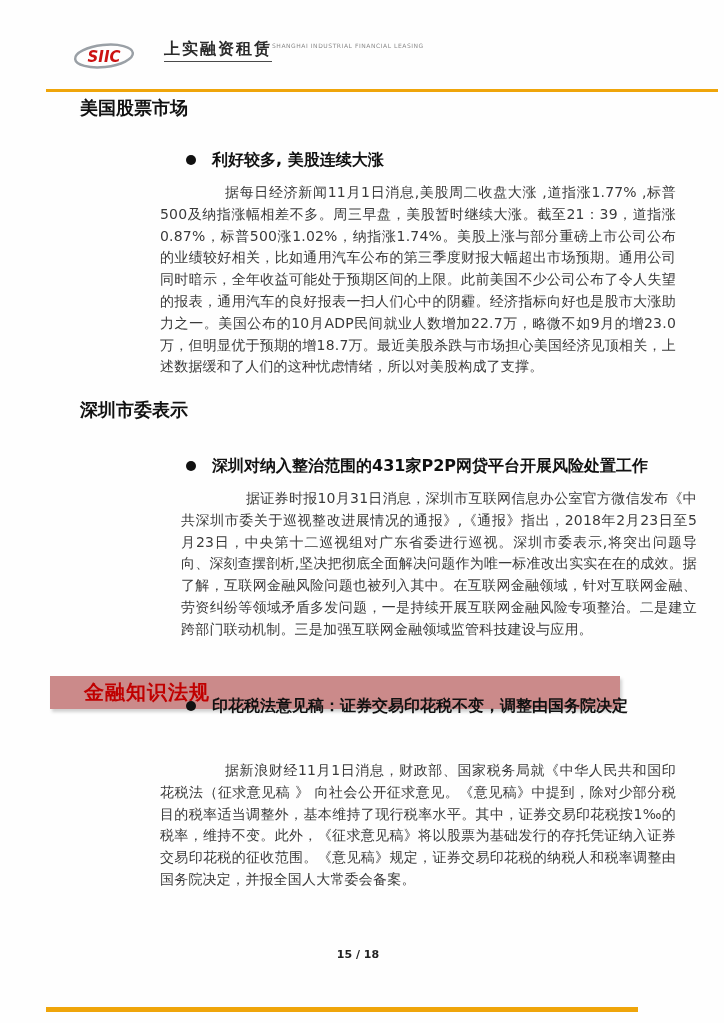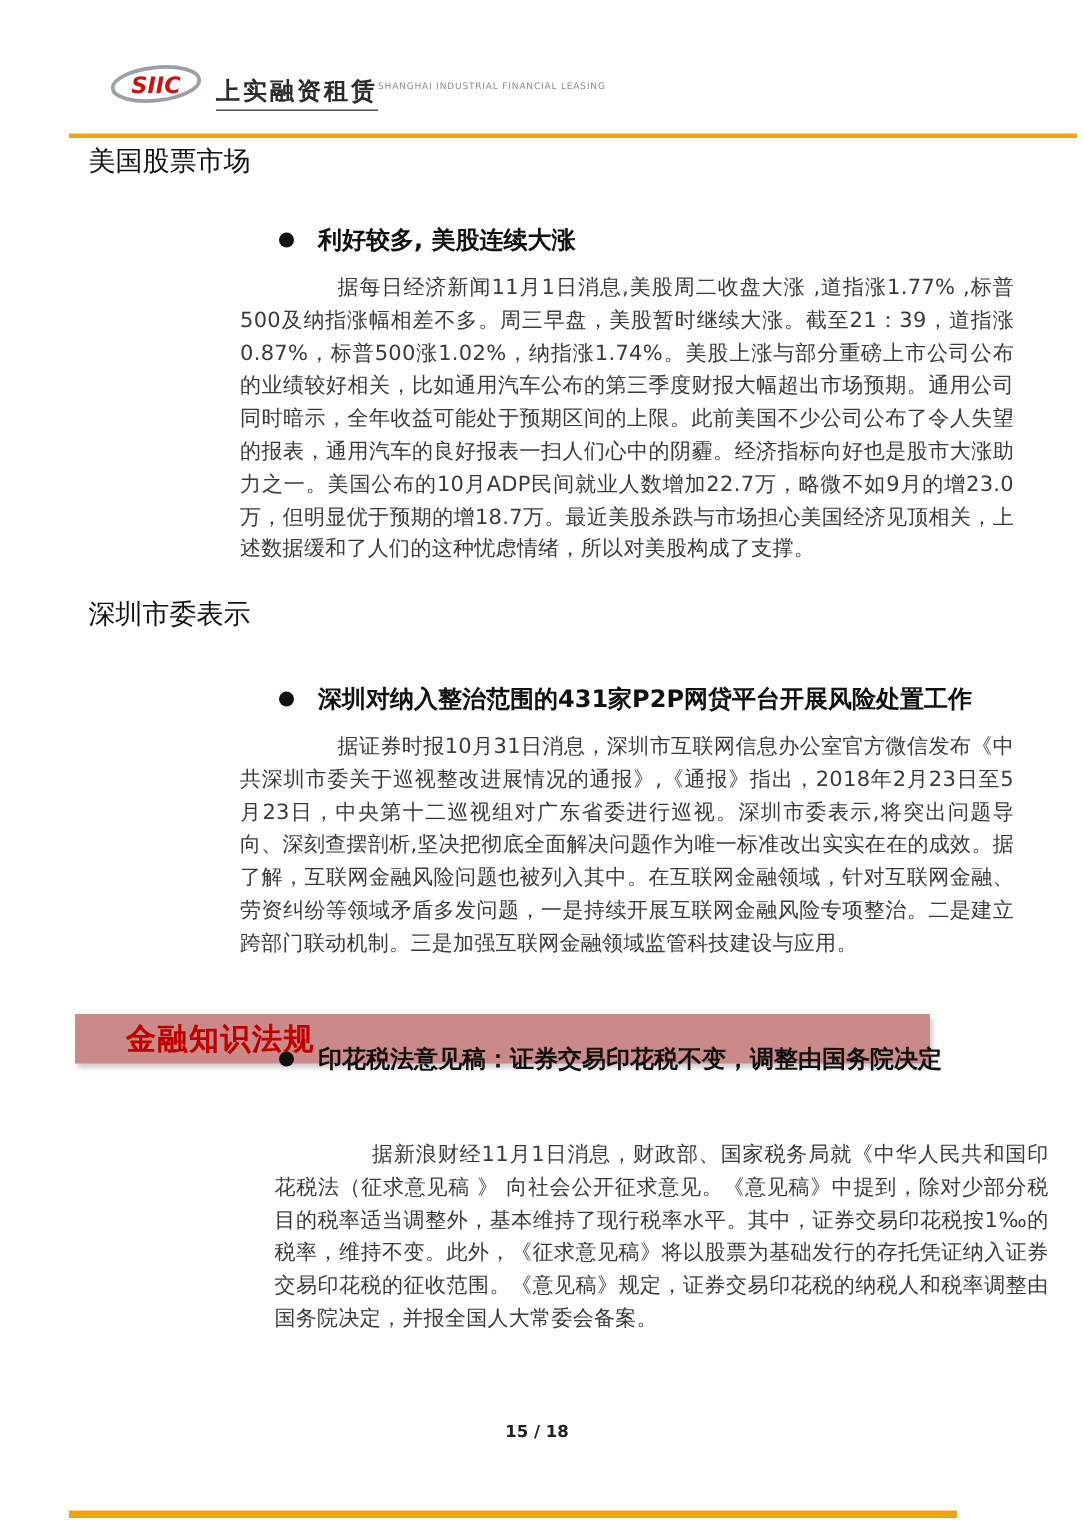--- a/index.html
+++ b/index.html
@@ -4,37 +4,37 @@
 <style>
   html,body{margin:0;padding:0;background:#ffffff;}
   .page{
     position:relative;
     width:724px;height:1023px;
     background:#fefefe;
     font-family:"DejaVu Sans","Liberation Sans",sans-serif;
     overflow:hidden;
   }
   
-  .letterhead{position:absolute;top:40px;left:72px;display:flex;align-items:flex-end;}
+  .letterhead{position:absolute;top:40px;left:72px;display:flex;align-items:flex-start;gap:20px;}
   .logo-mark{width:64px;height:34px;margin-right:8px;}
   .company-block{display:flex;flex-direction:row;}
   .company-cn{
     font-size:16px;font-weight:700;color:#2b2b2b;letter-spacing:2px;
     border-bottom:1.5px solid #4a4a4a;padding-bottom:3px;line-height:18px;
   }
   .company-en{
     font-size:6px;color:#8a8a8a;letter-spacing:0.55px;margin-top:2px;white-space:nowrap;
   }
   
   .top-rule{position:absolute;top:89px;left:46px;width:672px;height:3px;background:#efa50a;}
   .bottom-rule{position:absolute;top:1007px;left:46px;width:592px;height:5px;background:#efa50a;}
   
   .section-heading{
-    position:absolute;left:59px;
-    font-size:18px;font-weight:400;color:#111;line-height:24px;
+    position:absolute;left:80px;
+    font-size:18px;font-weight:700;color:#111;line-height:24px;
   }
   .h-us{top:96px;}
   .h-if{top:398px;}
   
   .banner{
     position:absolute;top:676px;left:50px;width:570px;height:33px;
     background:#cb8a8a;
     box-shadow:2px 3px 3px rgba(0,0,0,0.18);
     display:flex;align-items:center;
   }
@@ -52,22 +52,22 @@
   }
   .bullet-text{font-size:16px;font-weight:700;color:#111;line-height:22px;white-space:nowrap;}
   
   .para{
     position:absolute;left:160px;width:516px;
     font-size:14px;line-height:21.8px;color:#3a3a3a;
     text-align:justify;text-indent:65px;
     letter-spacing:0.2px;
   }
   .p-1{top:182px;}
-  .p-2{top:488px;}
-  .p-3{top:760px;margin-left:23px;}
+  .p-2{top:488px;margin-left:21px;}
+  .p-3{top:760px;}
   
   .footer-page{
     position:absolute;top:948px;left:0;width:716px;
     text-align:center;font-size:11px;font-weight:700;color:#222;
   }
 </style>
 </head>
 <body>
 
 <div class="page">

